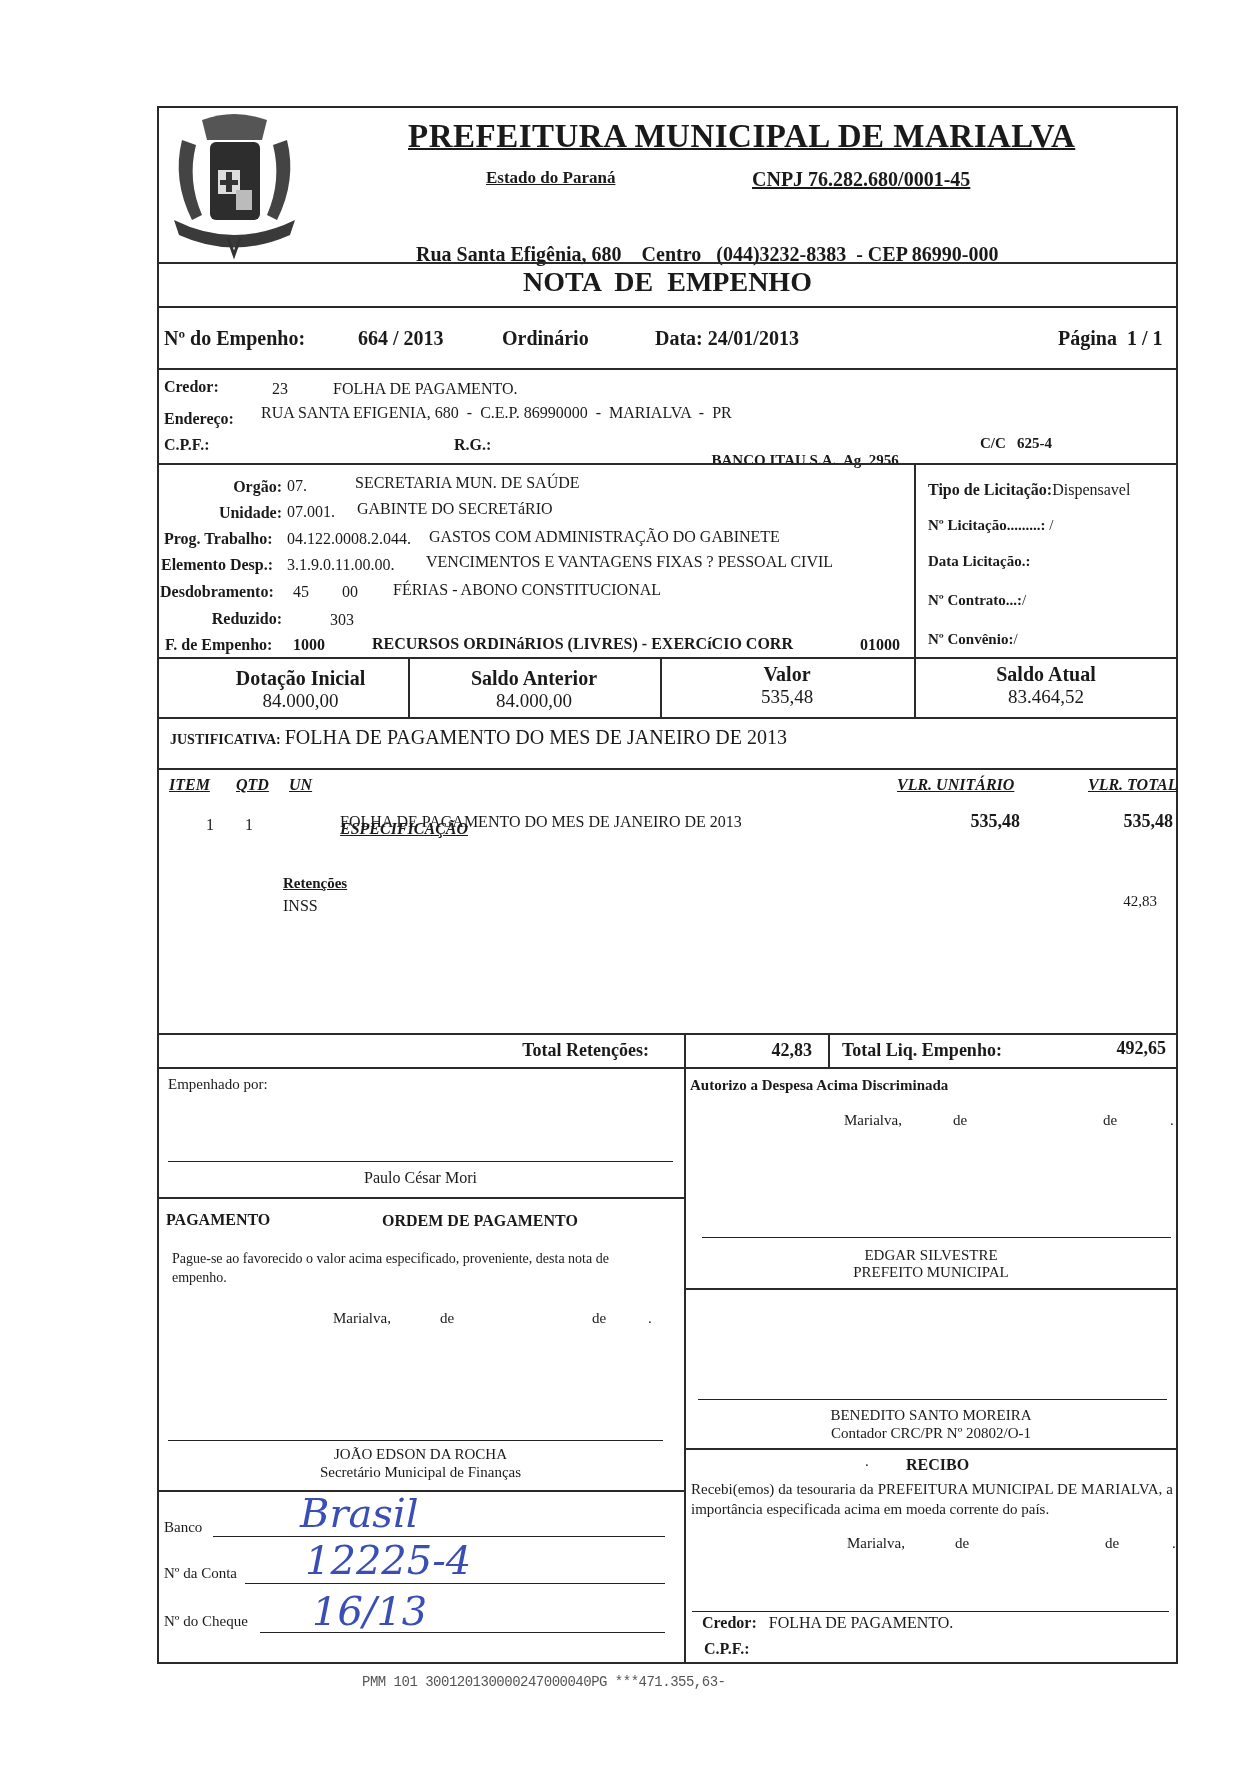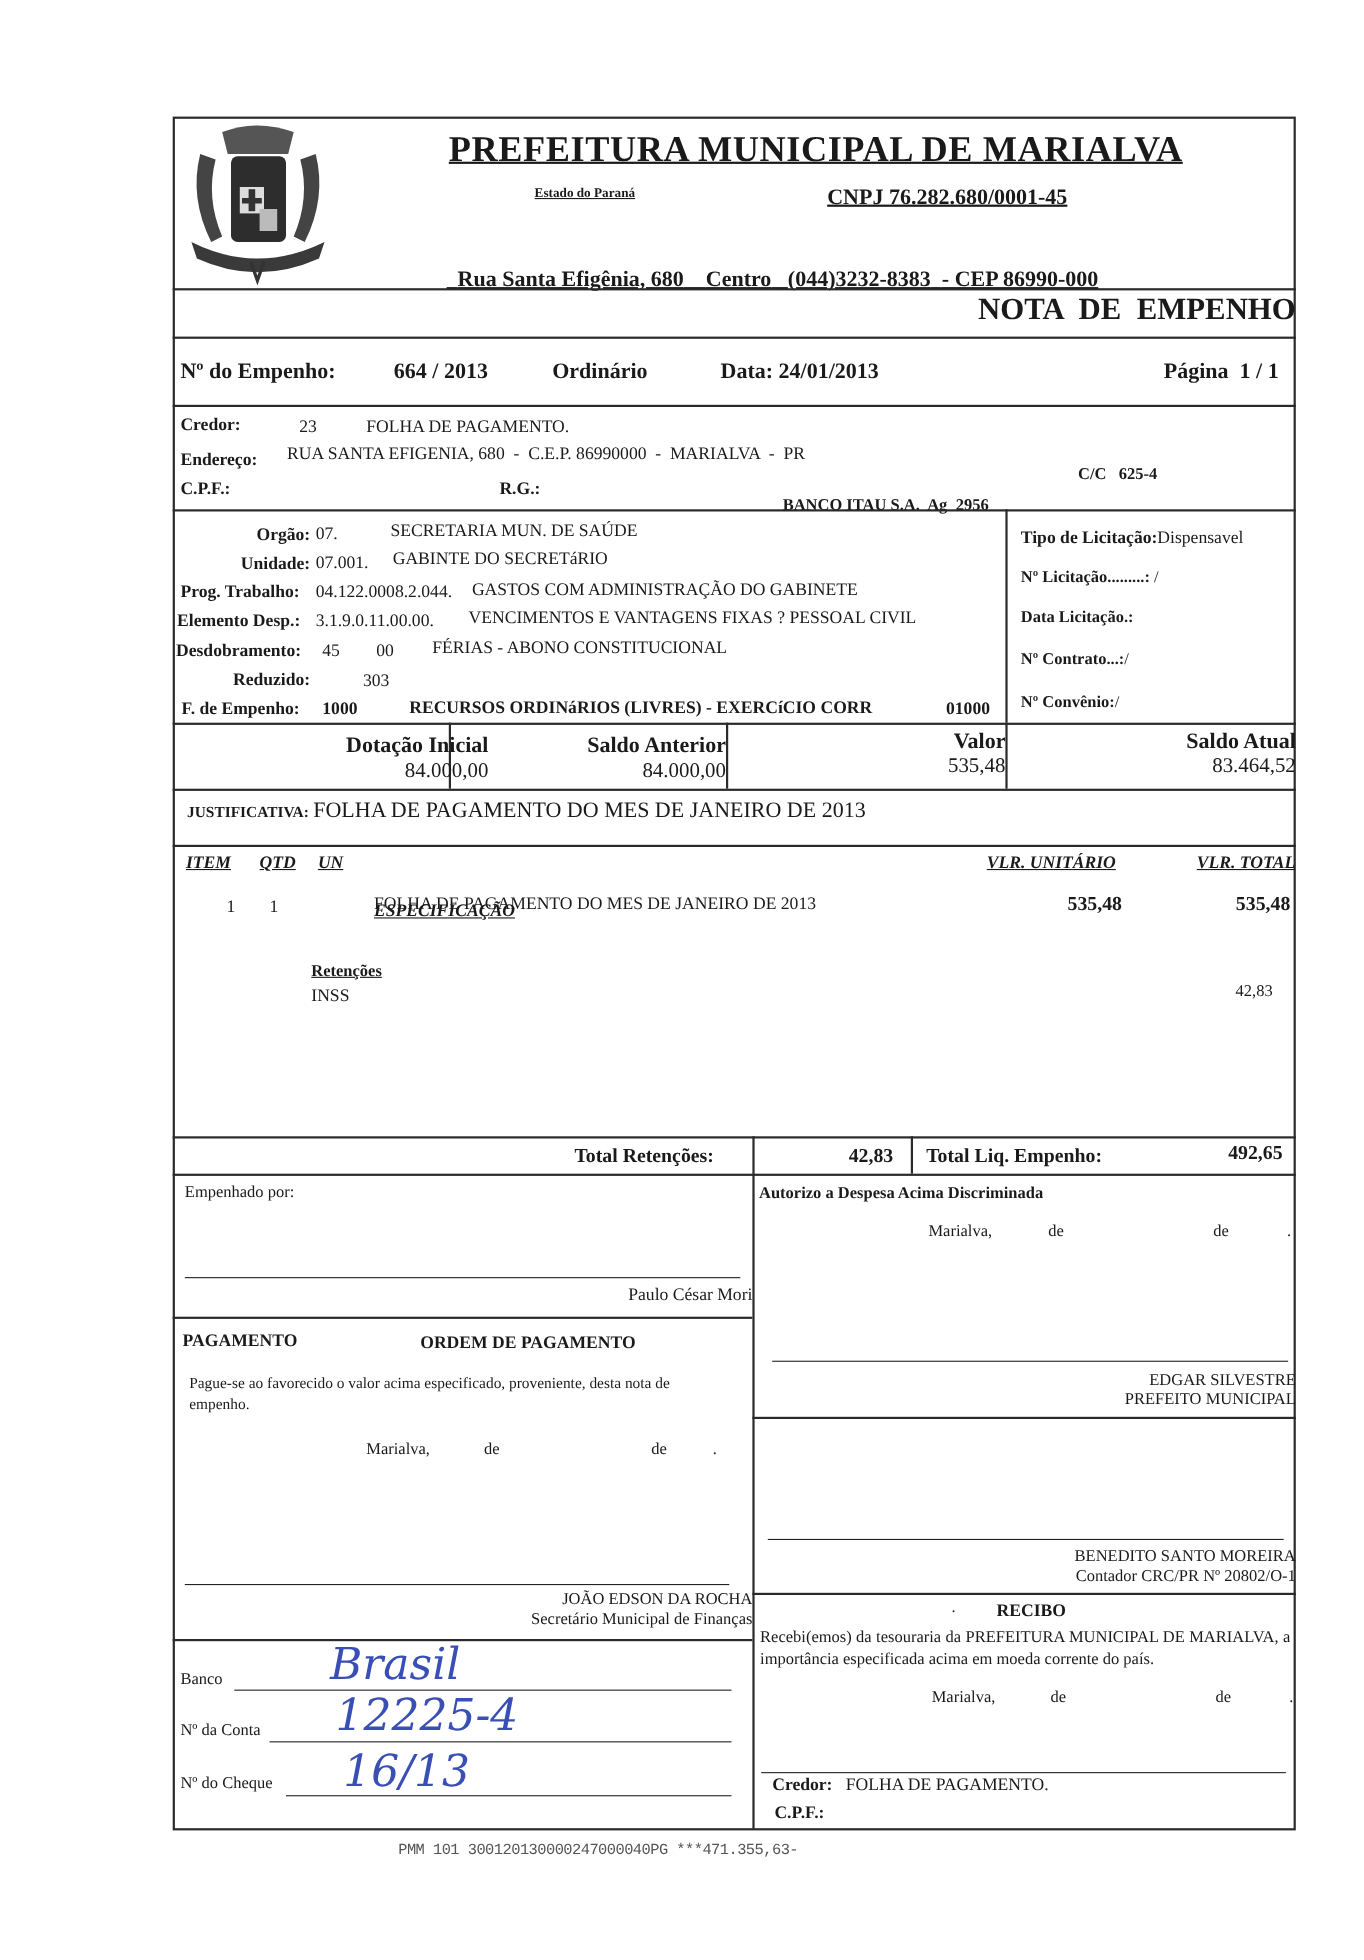--- a/index.html
+++ b/index.html
@@ -11,21 +11,21 @@
   .vl { position:absolute; width:0; border-left:2px solid #2a2a2a; }
   .sig { position:absolute; height:0; border-top:1.5px solid #222; }
   .b { font-weight:bold; }
   .u { text-decoration:underline; }
   .i { font-style:italic; }
   .t14 { font-size:14px; }
   .t15 { font-size:15px; }
   .t16 { font-size:16px; }
   .t18 { font-size:18px; }
   .t20 { font-size:20px; }
-  .ctr { text-align:right; }
+  .ctr { text-align:center; }
   .rt { text-align:right; }
   .hand { position:absolute; font-family:"DejaVu Serif", serif; font-style:italic; color:#3a4fb5; font-size:40px; }
   .mono { font-family:"Liberation Mono", monospace; }
 </style>
 </head>
 <body>
 
 <div class="box" style="left:157px; top:106px; width:1021px; height:1558px;"></div>
 
 <div class="abs" style="left:162px; top:110px; width:145px; height:150px;">
@@ -40,21 +40,21 @@
       <path d="M20 30 Q10 70 30 110 L40 105 Q25 70 34 35 Z" fill="#444"></path>
       <path d="M125 30 Q135 70 115 110 L105 105 Q120 70 111 35 Z" fill="#444"></path>
       <path d="M12 110 Q72 140 133 110 L128 125 Q72 150 17 125 Z" fill="#3a3a3a"></path>
       <path d="M66 128 L72 145 L78 128" stroke="#333" stroke-width="3" fill="none"></path>
     </g>
   </svg>
 </div>
 
 <div class="abs b t20" style="left:408px; top:118px; font-size:33px; letter-spacing:0.5px; text-decoration:underline; text-decoration-thickness:2px;">PREFEITURA MUNICIPAL DE MARIALVA</div>
 
-<div class="abs b u" style="left:486px; top:168px; font-size:12px;">Estado do Paraná</div>
+<div class="abs b u" style="left:486px; top:168px; font-size:17px;">Estado do Paraná</div>
 <div class="abs b u" style="left:752px; top:168px; font-size:20px;">CNPJ 76.282.680/0001-45</div>
 
 <div class="abs b u" style="left:406px; top:220px; font-size:20px; white-space:pre;">
   <span>Rua Santa Efigênia, 680</span>&nbsp;&nbsp;&nbsp;&nbsp;<span>Centro</span>&nbsp;&nbsp;&nbsp;<span>(044)3232-8383</span>&nbsp;&nbsp;<span>- CEP 86990-000</span>
 </div>
 
 <div class="hl" style="left:157px; top:262px; width:1021px;"></div>
 <div class="abs b ctr" style="left:157px; top:266px; width:1021px; font-size:28px; white-space:pre;">NOTA  DE  EMPENHO</div>
 <div class="hl" style="left:157px; top:306px; width:1021px;"></div>
 
@@ -74,21 +74,21 @@
 <div class="abs b t16" style="left:164px; top:378px;">Credor:</div>
 <div class="abs t16" style="left:272px; top:380px;">23</div>
 <div class="abs t16" style="left:333px; top:380px;">FOLHA DE PAGAMENTO.</div>
 <div class="abs b t16" style="left:164px; top:410px;">Endereço:</div>
 <div class="abs t16" style="left:261px; top:404px; white-space:pre;">RUA SANTA EFIGENIA, 680  -  C.E.P. 86990000  -  MARIALVA  -  PR</div>
 <div class="abs b t16" style="left:164px; top:436px;">C.P.F.:</div>
 <div class="abs b t16" style="left:454px; top:436px;">R.G.:</div>
 <div class="abs b t15" style="left:704px; top:435px; white-space:pre;">
   <span>BANCO ITAU S.A.  Ag</span>&nbsp;&nbsp;<span>2956</span>
 </div>
-<div class="abs b t15" style="left:980px; top:423px;">
+<div class="abs b t15" style="left:980px; top:435px;">
   <span>C/C</span>&nbsp;&nbsp;
   <span>625-4</span>
 </div>
 <div class="hl" style="left:157px; top:463px; width:1021px;"></div>
 
 <div class="vl" style="left:914px; top:463px; height:194px;"></div>
 
 <div class="abs b t16 rt" style="left:164px; top:478px; width:118px;">Orgão:</div>
 <div class="abs t16" style="left:287px; top:477px;">07.</div>
 <div class="abs t16" style="left:355px; top:474px;">SECRETARIA MUN. DE SAÚDE</div>

